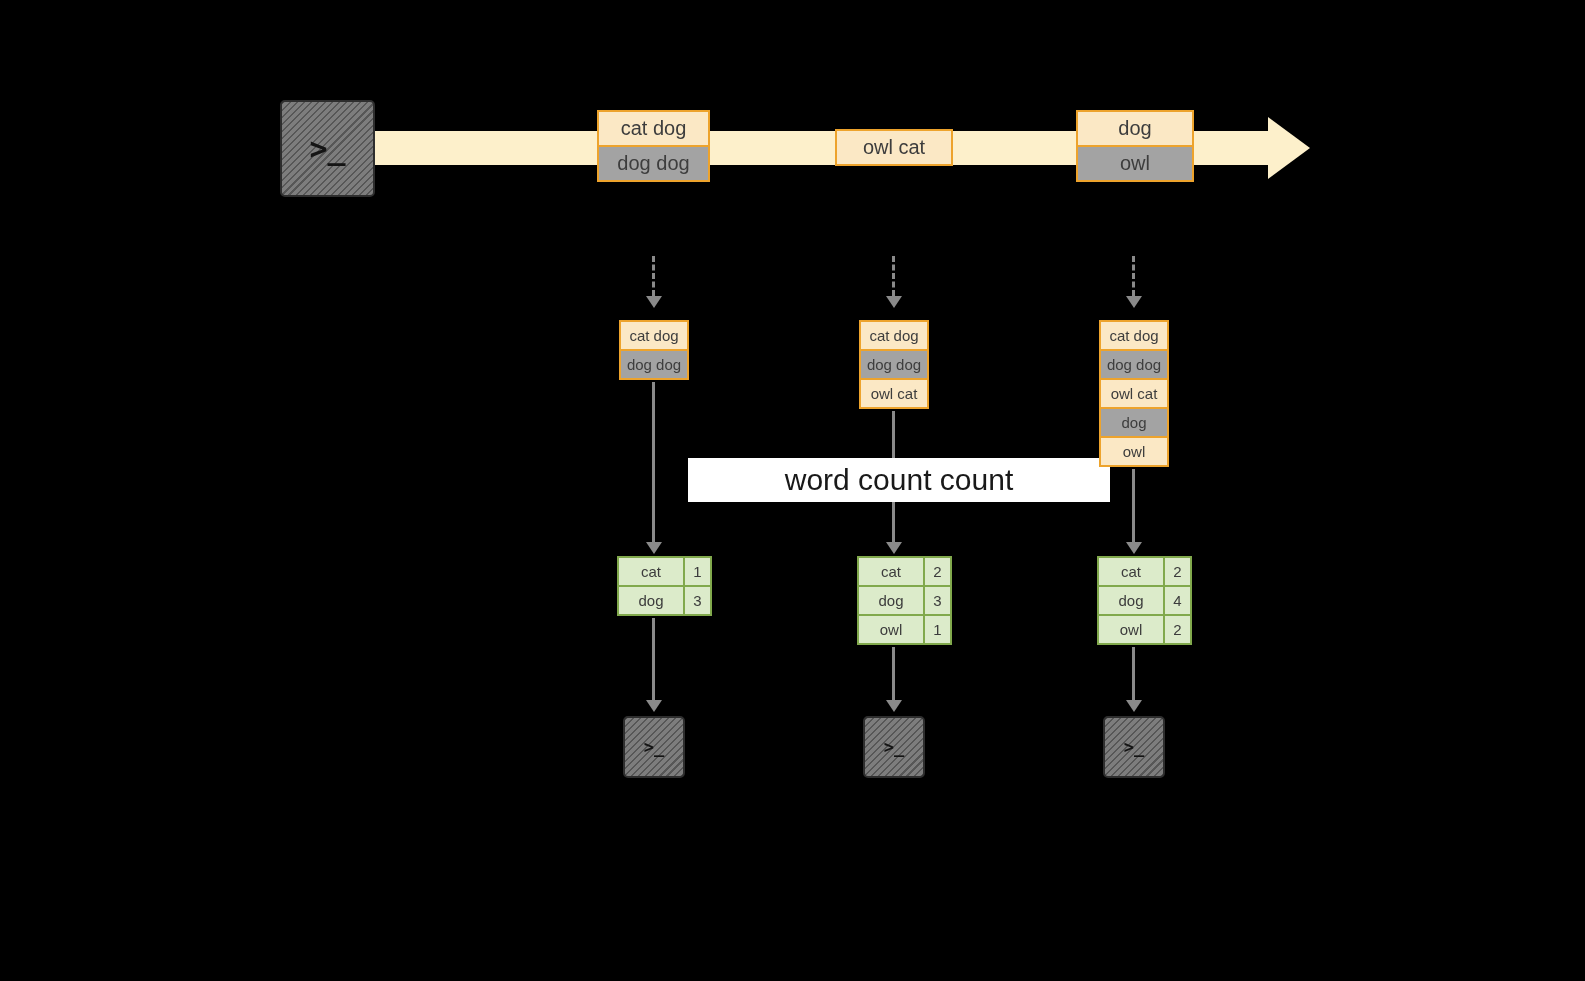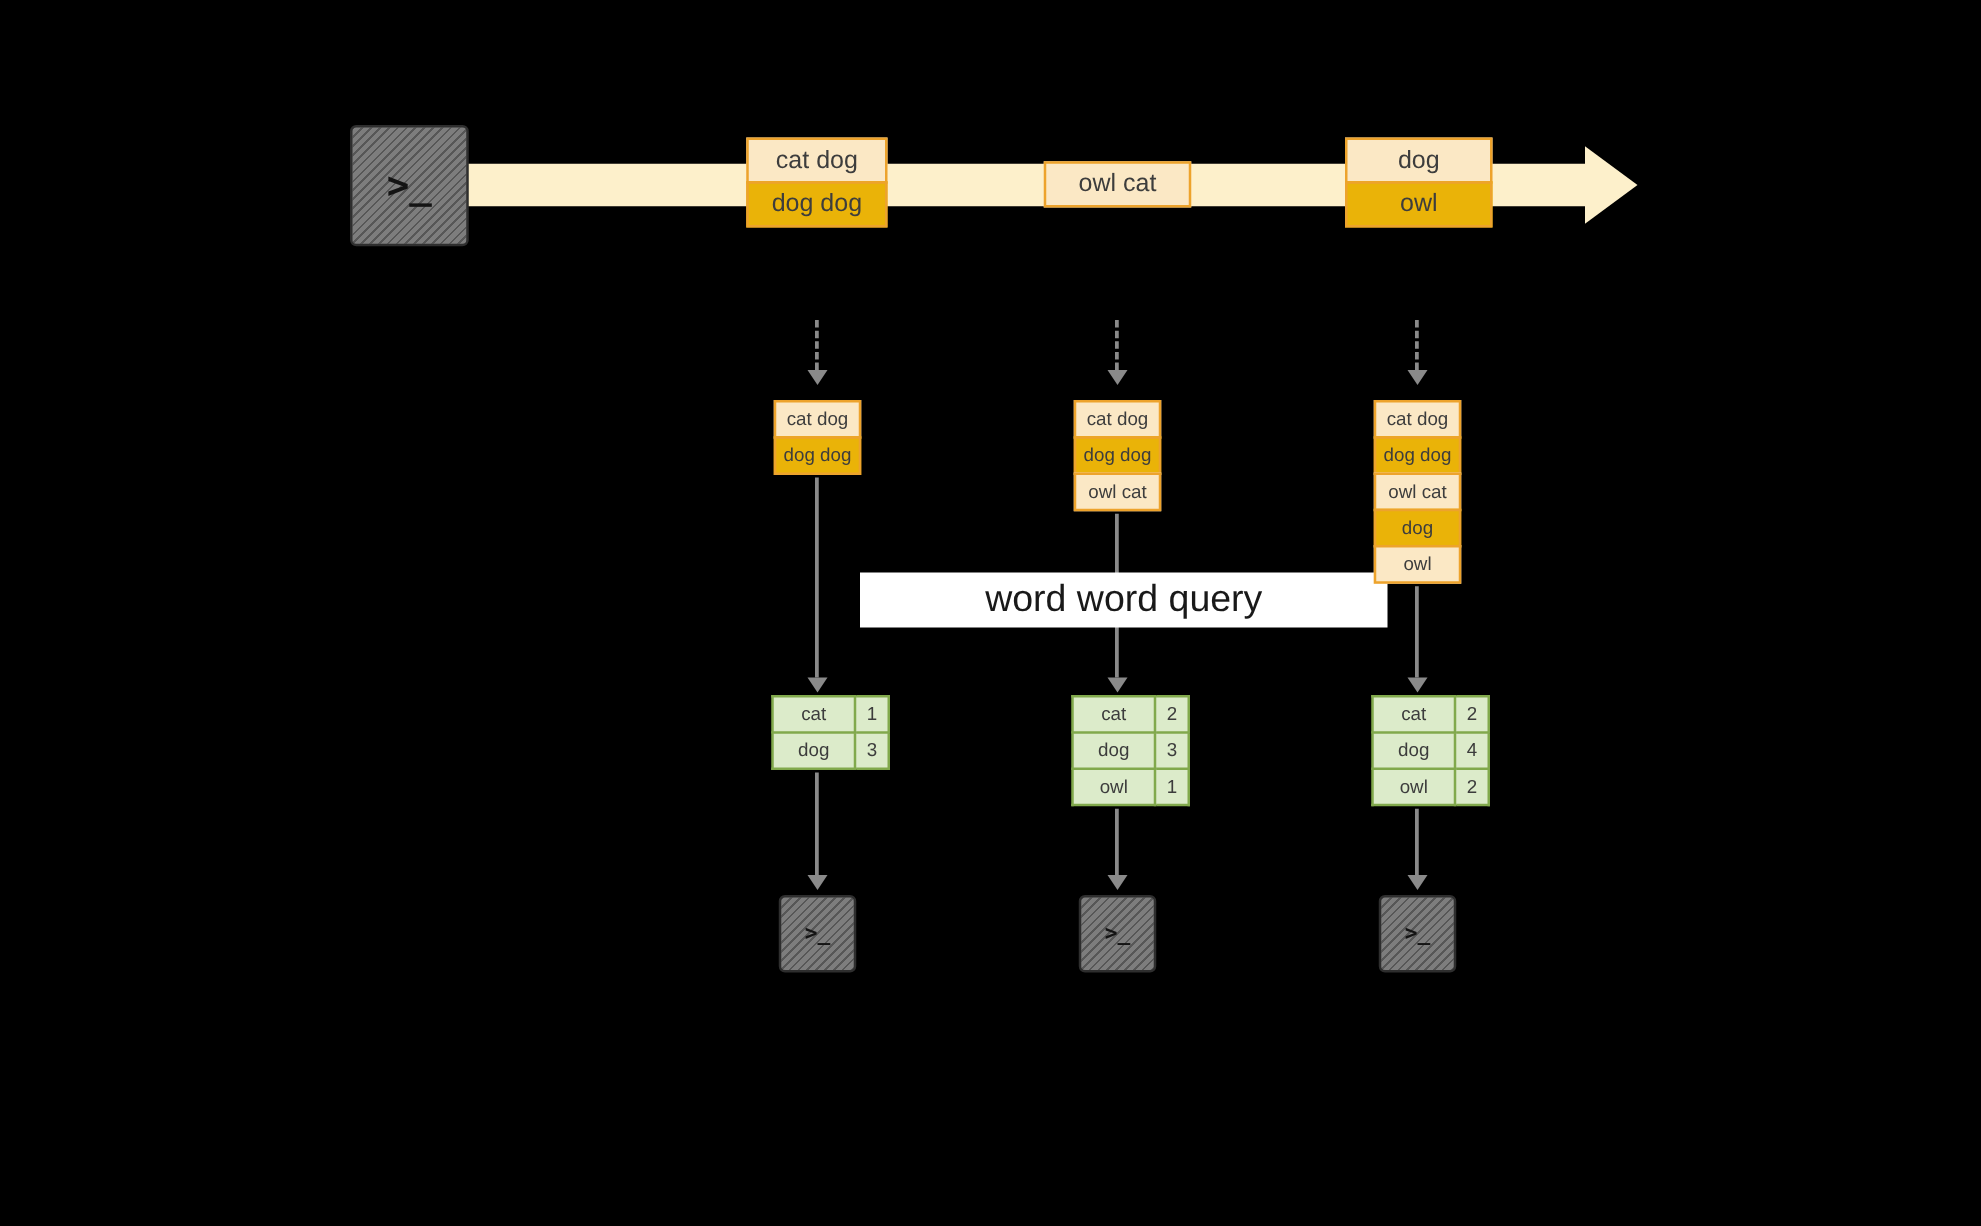--- a/index.html
+++ b/index.html
@@ -25,21 +25,21 @@
     color:#141414; }
   .terminal.big .glyph { font-size:30px; }
   .terminal.small .glyph { font-size:17px; }
   
   .obox { position:absolute; box-sizing:border-box; border:2px solid #eda32c;
     color:#3d3d3d; display:flex; align-items:center; justify-content:center;
     z-index:3; }
   .ev { width:113px; height:37px; font-size:20px; }
   .ev.wide { width:118px; }
   .fill-a { background:#fbe8c5; }
-  .fill-b { background:#eab308; }
+  .fill-b { background:#a3a3a3; }
   .stack { position:absolute; display:flex; flex-direction:column; z-index:4; }
   .wbox { box-sizing:border-box; width:70px; height:31px; border:2px solid #eda32c;
     color:#3d3d3d; font-size:15px; display:flex; align-items:center;
     justify-content:center; }
   .wbox + .wbox { margin-top:-2px; }
   
   .dline { position:absolute; width:0; border-left:3px dashed #8a8a8a; z-index:1; }
   .sline { position:absolute; width:3px; background:#8a8a8a; z-index:1; }
   .ahead { position:absolute; width:0; height:0;
     border-left:8px solid transparent; border-right:8px solid transparent;
@@ -96,21 +96,21 @@
   </div>
 
   <div class="stack" style="left:1099px; top:320px;">
     <div class="wbox fill-a">cat dog</div>
     <div class="wbox fill-b">dog dog</div>
     <div class="wbox fill-a">owl cat</div>
     <div class="wbox fill-b">dog</div>
     <div class="wbox fill-a">owl</div>
   </div>
 
-  <div class="banner">word word query</div>
+  <div class="banner">word count count</div>
 
   <div class="sline" style="left:652px; top:382px; height:160px;"></div>
   <div class="ahead" style="left:646px; top:542px;"></div>
 
   <div class="sline" style="left:892px; top:411px; height:131px;"></div>
   <div class="ahead" style="left:886px; top:542px;"></div>
 
   <div class="sline" style="left:1132px; top:469px; height:73px;"></div>
   <div class="ahead" style="left:1126px; top:542px;"></div>
 

